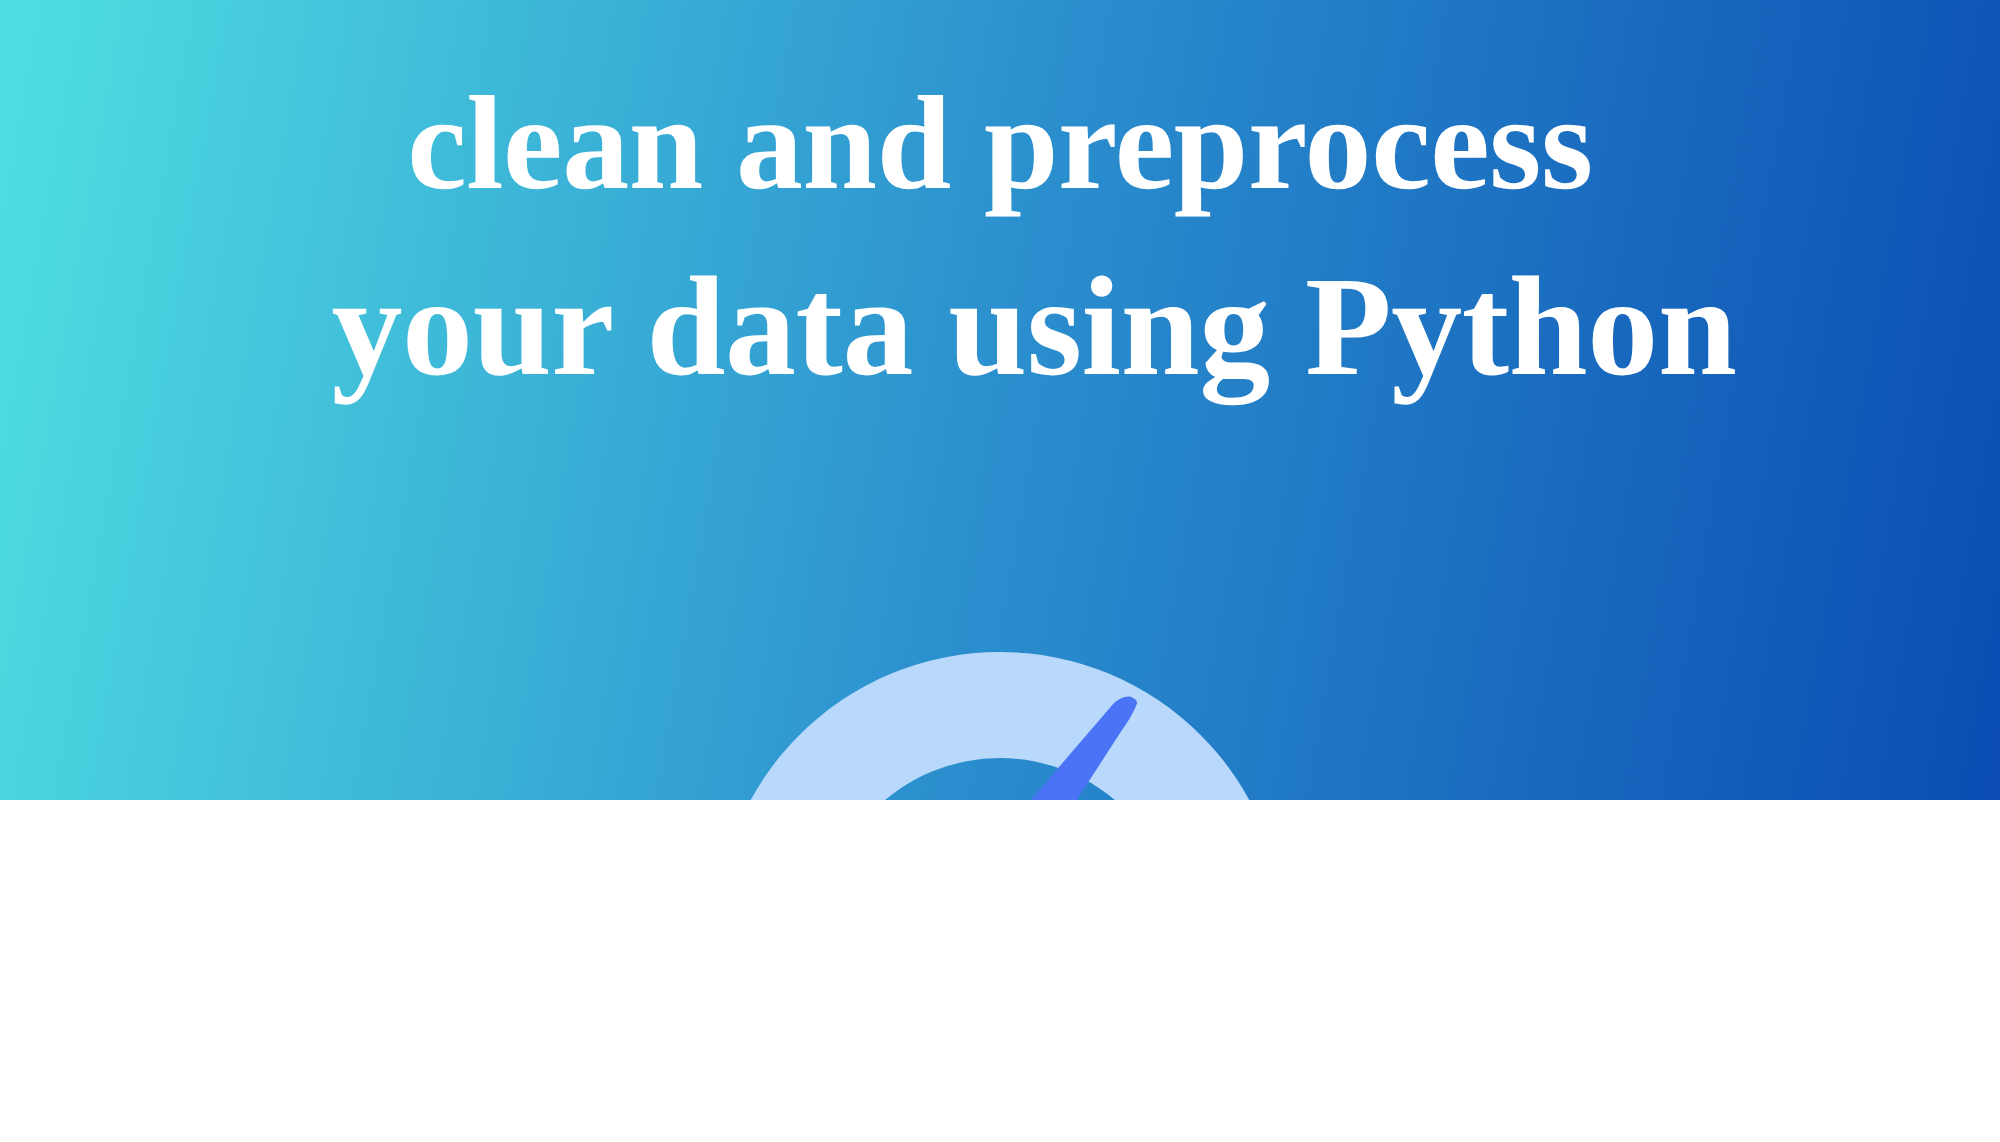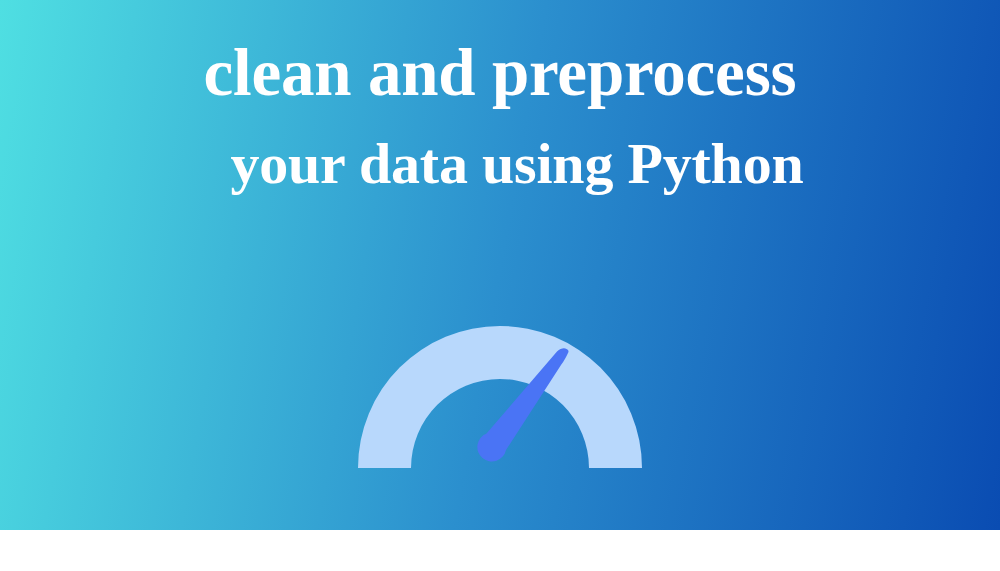--- a/index.html
+++ b/index.html
@@ -3,21 +3,21 @@
 <meta charset="utf-8">
 <style>
   html, body {
     margin: 0;
     padding: 0;
     background: #ffffff;
   }
   #canvas {
     position: relative;
     width: 1000px;
-    height: 530px;
+    height: 400px;
     overflow: hidden;
     
     background: linear-gradient(100deg, #4fdfe2 0%, #46d4df 8%, #35a8d4 42%, #2388c9 58%, #0f58b6 88%, #0a4cb2 100%);
     font-family: "Liberation Serif", "DejaVu Serif", serif;
     text-decoration: underline;
   }
 
   
   #headline {
     position: absolute;
@@ -31,21 +31,21 @@
     font-size: 67px;
     line-height: 92px;
     letter-spacing: -0.2px;
     -webkit-font-smoothing: antialiased;
   }
   #headline .hl-line {
     display: block;
     white-space: nowrap;
   }
   #headline .hl-line-1 { font-size: 67px; }
-  #headline .hl-line-2 { font-size: 58px; margin-left: 34px; }
+  #headline .hl-line-2 { font-size: 71px; margin-left: 34px; }
 
   
   #gauge-wrap {
     position: absolute;
     left: 350px;
     top: 318px;
     width: 300px;
     height: 160px;
   }
   #gauge-svg {

